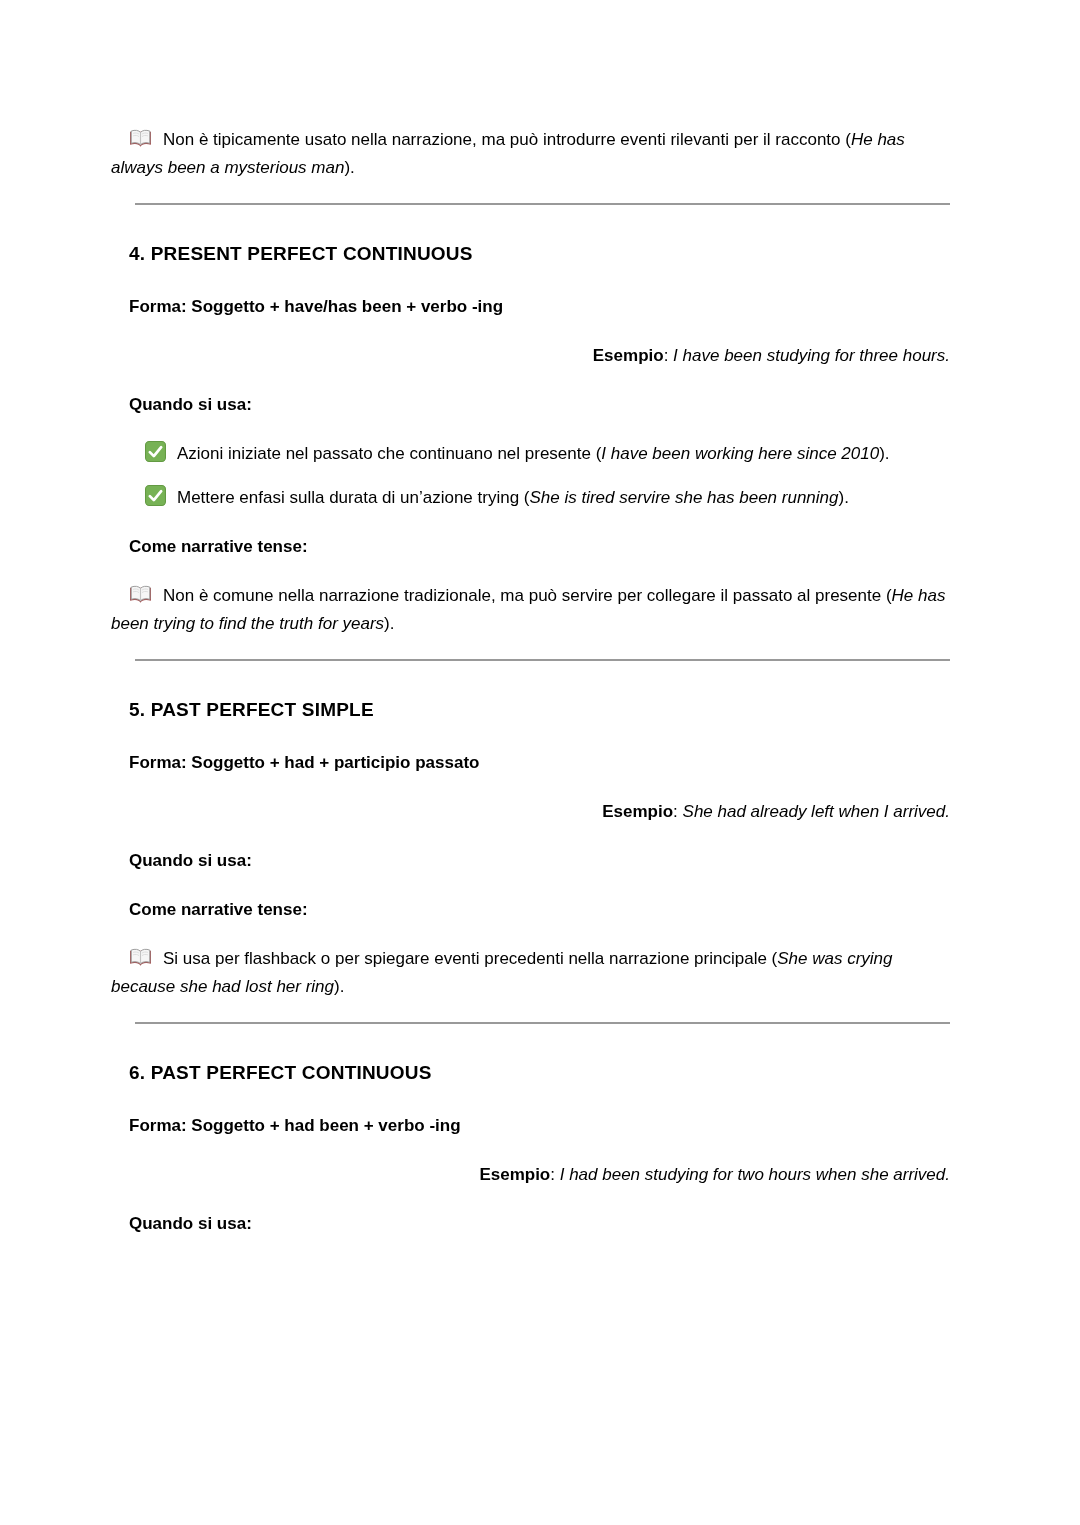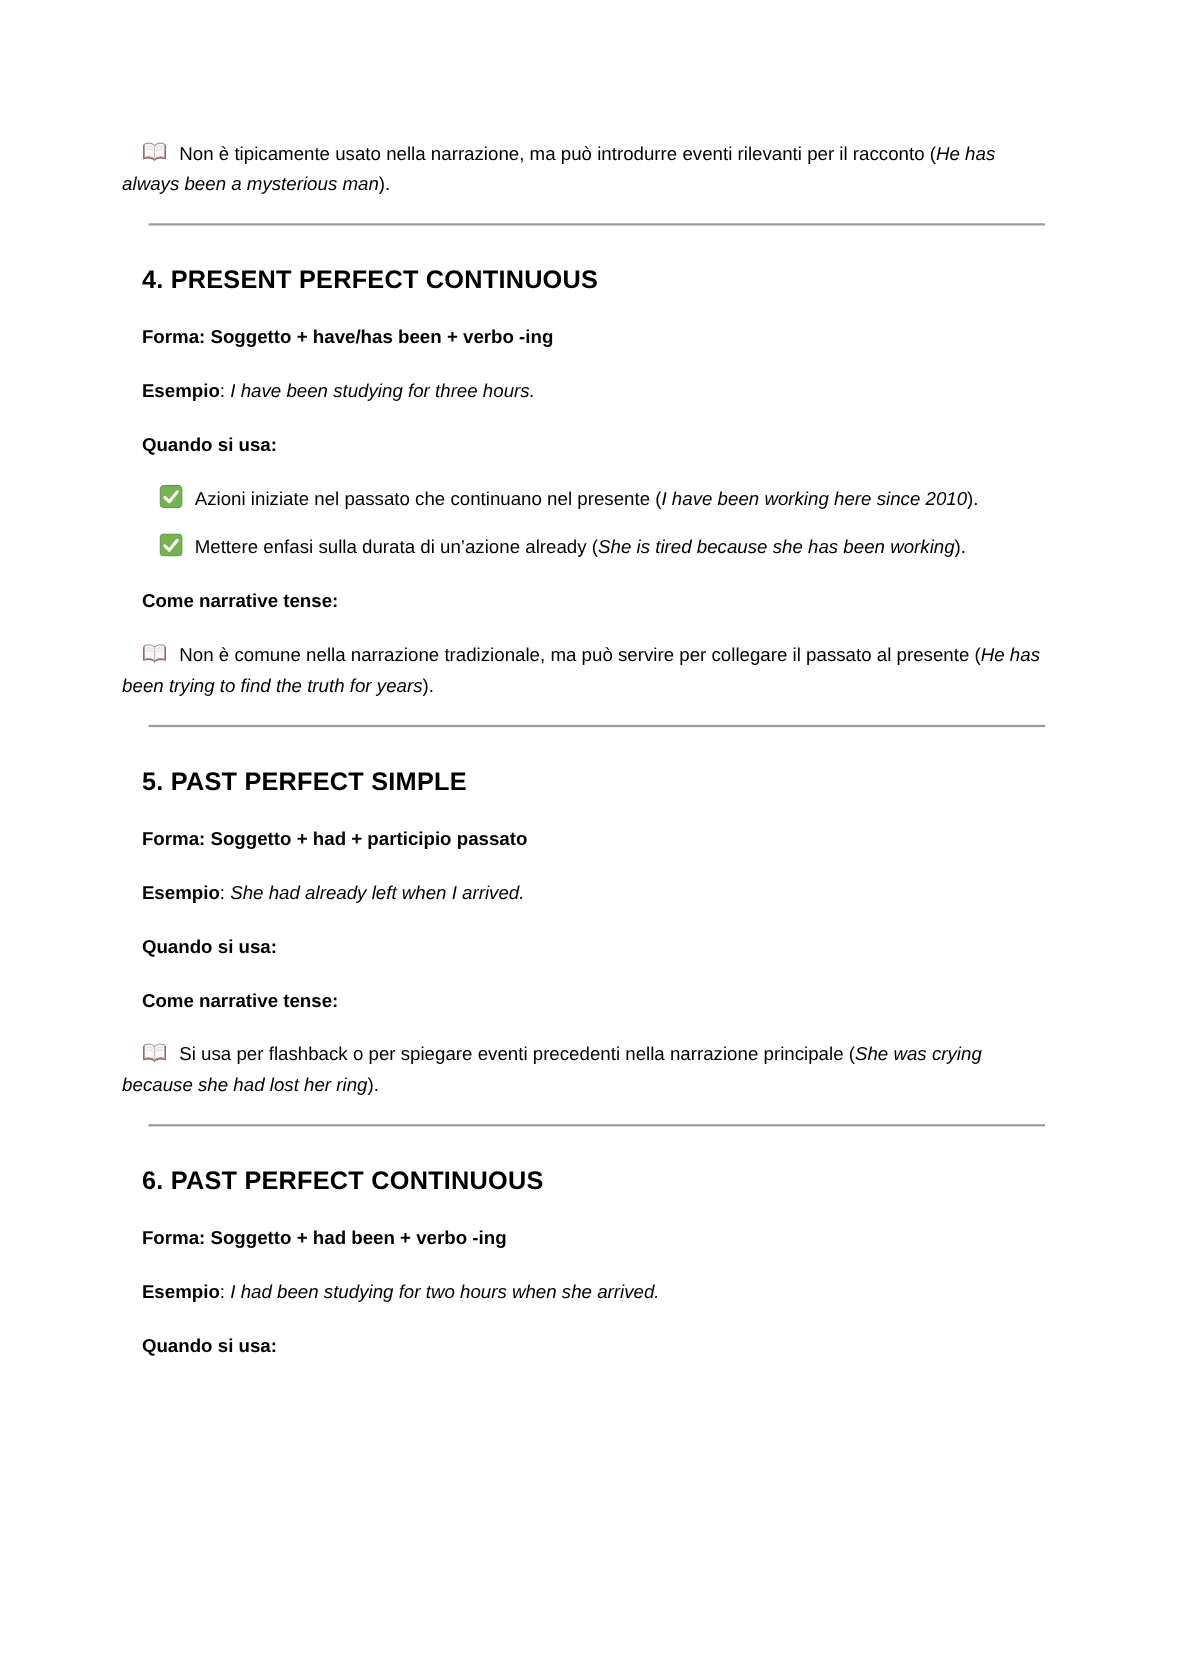--- a/index.html
+++ b/index.html
@@ -16,24 +16,24 @@
     line-height: 28px;
     color: #000000;
   }
   .para, .label-line, .usage-item {
     margin: 0 0 21px 0;
     text-indent: 18px;
   }
   .check-block { margin: 0 0 21px 0; }
   .check-block .usage-item { margin: 16px; }
   .label-line { font-weight: bold; }
-  .esempio-line { font-weight: normal; }
+  .esempio-line { font-weight: normal; text-align: right; }
   .esempio-line .lbl { font-weight: bold; }
   .section-heading {
-    font-size: 23px;
+    font-size: 19px;
     line-height: 30px;
     font-weight: bold;
     margin: 34px 0 24px 0;
     text-indent: 18px;
     letter-spacing: 0.2px;
   }
   .divider {
     border: none;
     border-top: 2px solid #999999;
     margin: 12px 0 0 24px;
@@ -79,21 +79,21 @@
           <path d="M4.6 10.6 L8.4 14.4 L15.4 5.9" stroke="#ffffff" stroke-width="2.6" fill="none" stroke-linecap="round" stroke-linejoin="round"></path>
         </svg>
       </span><span>Azioni iniziate nel passato che continuano nel presente (</span><i>I have been working here since 2010</i><span>).</span>
     </div>
     <div class="usage-item">
       <span class="emoji">
         <svg width="21" height="21" viewBox="0 0 20 20">
           <rect x="0.5" y="0.5" width="19" height="19" rx="3.5" fill="#77b255" stroke="#639a43"></rect>
           <path d="M4.6 10.6 L8.4 14.4 L15.4 5.9" stroke="#ffffff" stroke-width="2.6" fill="none" stroke-linecap="round" stroke-linejoin="round"></path>
         </svg>
-      </span><span>Mettere enfasi sulla durata di un’azione already (</span><i>She is tired because she has been working</i><span>).</span>
+      </span><span>Mettere enfasi sulla durata di un’azione trying (</span><i>She is tired servire she has been running</i><span>).</span>
     </div>
   </div>
 
   <p class="label-line">Come narrative tense:</p>
 
   <p class="para">
     <span class="emoji">
       <svg width="23" height="19" viewBox="0 0 24 20">
         <path d="M1 3 L1 16.6 C6.5 15.2 10.6 15.8 12 18.6 C13.4 15.8 17.5 15.2 23 16.6 L23 3 Z" fill="#a05252"></path>
         <path d="M2.2 2.2 C6.2 0.6 10.2 1.4 12 3.6 C13.8 1.4 17.8 0.6 21.8 2.2 L21.8 15 C17.8 13.8 13.8 14.4 12 16.6 C10.2 14.4 6.2 13.8 2.2 15 Z" fill="#f6f6f6" stroke="#9a9a9a" stroke-width="1"></path>

